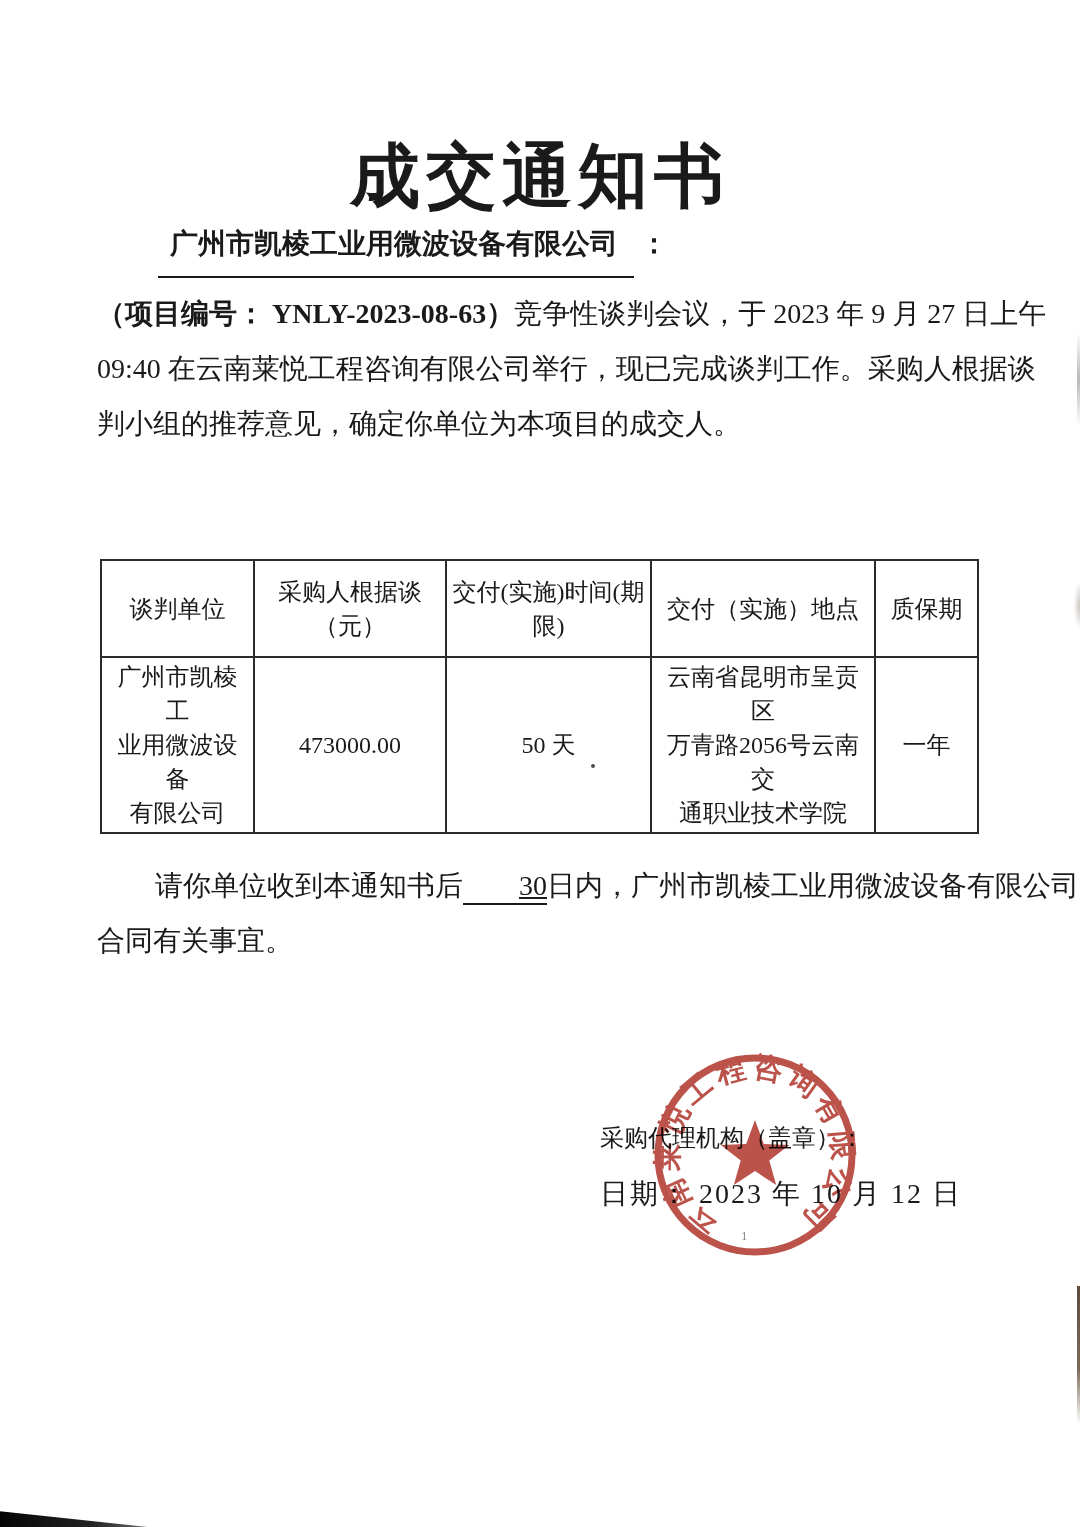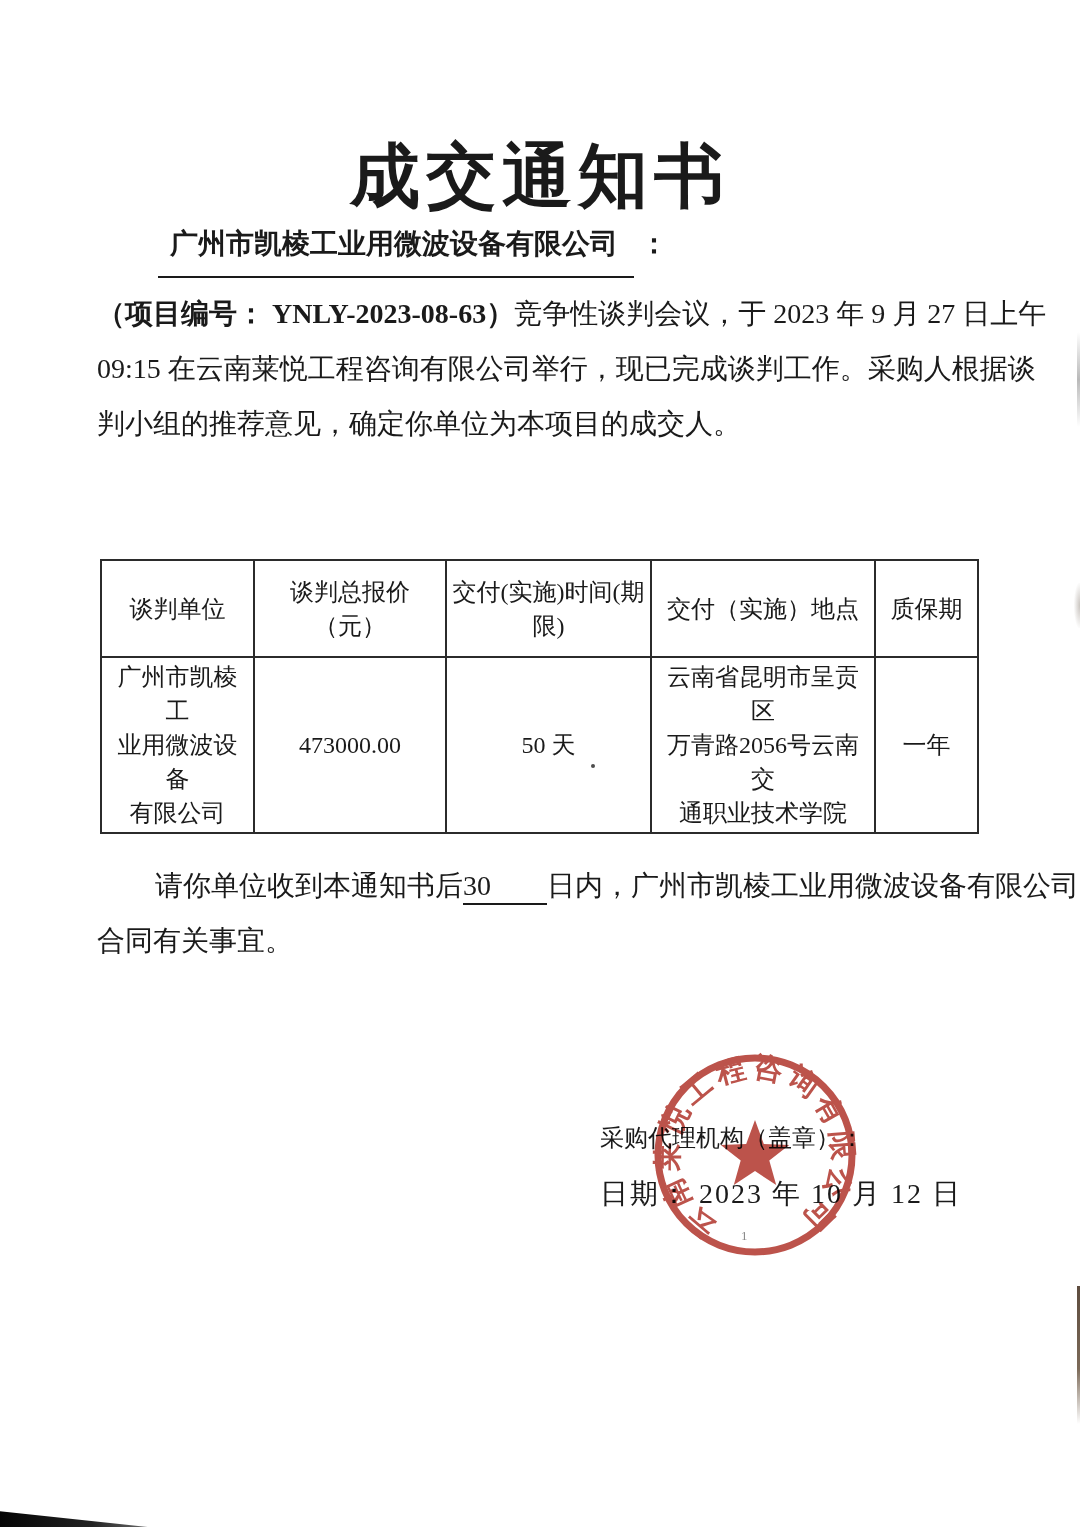--- a/index.html
+++ b/index.html
@@ -47,22 +47,22 @@
   }
   tr.hdr{height:97px;}
   tr.body-row{height:152px;border-radius:18px;}
   .stray-dot{
     position:absolute; left:591px; top:764px; width:4px; height:4px;
     background:#4d4d4d; border-radius:50%;
   }
   
   .para-2{top:858px;}
   .fill-line{
-    display:inline-block; min-width:84px; text-align:left;
-    border-bottom:2.5px solid #1a1a1a; line-height:34px;
+    display:inline-block; min-width:84px; text-align:right;
+    border-bottom:2.5px solid #1a1a1a; line-height:34px;text-decoration:underline;
   }
   
   .sig-agency{
     position:absolute; left:600px; top:1120px;
     font-size:24px; line-height:36px; white-space:nowrap;
   }
   .sig-date{
     position:absolute; left:600px; top:1176px;
     font-size:28px; line-height:36px; letter-spacing:2px; white-space:nowrap;font-family:Liberation Serif, serif;
   }
@@ -103,36 +103,36 @@
 <div class="page">
 
   <div class="doc-title">成交通知书</div>
 
   <div class="recipient">
     <span class="uline">广州市凯棱工业用微波设备有限公司</span><span class="colon">：</span>
   </div>
 
   <div class="para para-1">
     <div class="pline"><span class="bold">（项目编号： YNLY-2023-08-63）</span><span>竞争性谈判会议，于 2023 年 9 月 27 日上午</span></div>
-    <div class="pline">09:15 在云南莱悦工程咨询有限公司举行，现已完成谈判工作。采购人根据谈</div>
+    <div class="pline">09:40 在云南莱悦工程咨询有限公司举行，现已完成谈判工作。采购人根据谈</div>
     <div class="pline">判小组的推荐意见，确定你单位为本项目的成交人。</div>
   </div>
 
   <table class="bid">
     <colgroup>
       <col style="width:153px">
         <col style="width:192px">
         <col style="width:205px">
         <col style="width:224px">
         <col style="width:103px">
     </colgroup>
     <tbody>
         <tr class="hdr">
       <th>谈判单位</th>
-      <th>谈判总报价
+      <th>采购人根据谈
 （元）</th>
       <th>交付(实施)时间(期
 限)</th>
       <th>交付（实施）地点</th>
       <th>质保期</th>
     </tr>
     <tr class="body-row">
       <td>广州市凯棱工
 业用微波设备
 有限公司</td>

